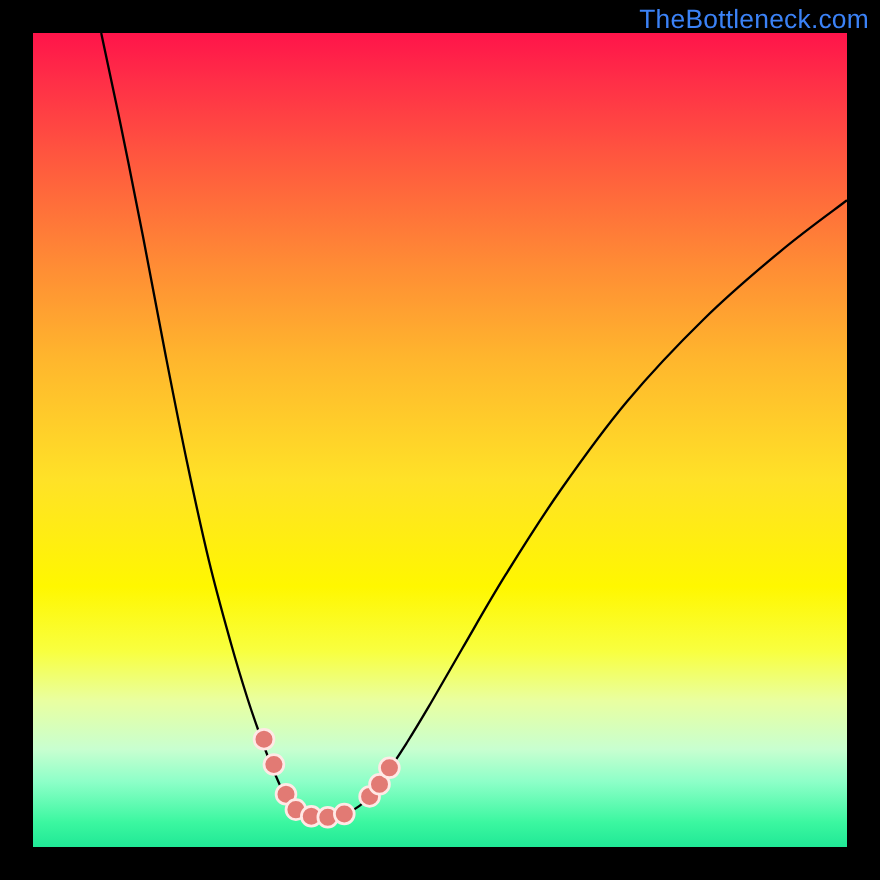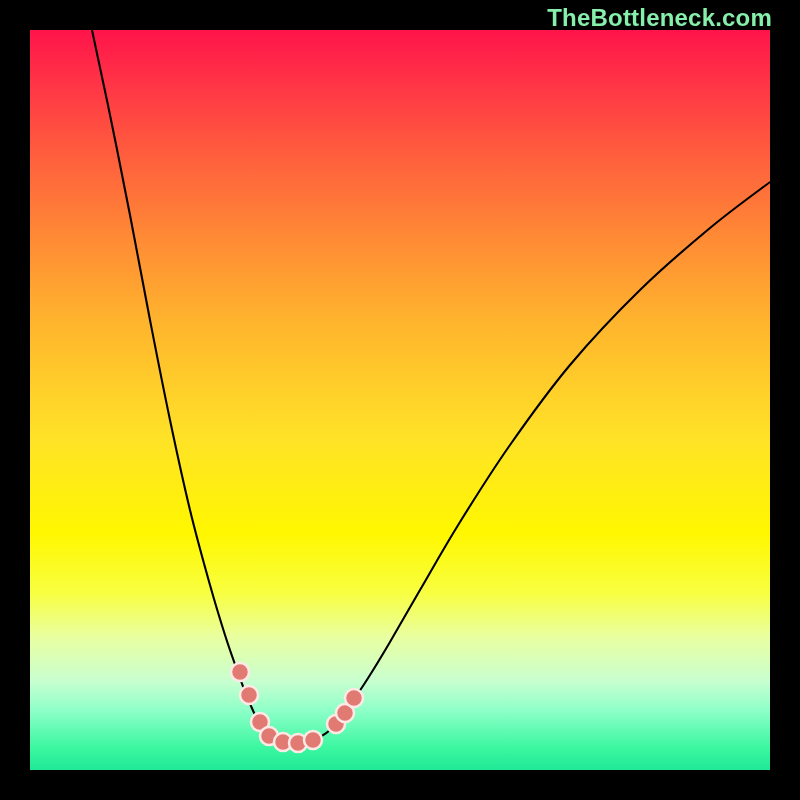--- a/index.html
+++ b/index.html
@@ -35,24 +35,24 @@
       #e9ffa0 82%,
       #c8ffd0 88%,
       #8dffc8 92%,
       #3bf7a0 97%,
       #20e896 100%
     );
   }
   .watermark {
     position: absolute;
     top: 4px;
-    right: 28px;
-    color: #86efac;
+    right: 10px;
+    color: #3b82f6;
     font-size: 24px;
-    font-weight: 700;
+    font-weight: 400;
     letter-spacing: 0.2px;
     user-select: none;
   }
   svg.curves {
     position: absolute;
     inset: 0;
     width: 100%;
     height: 100%;
   }
   .curve-path {

